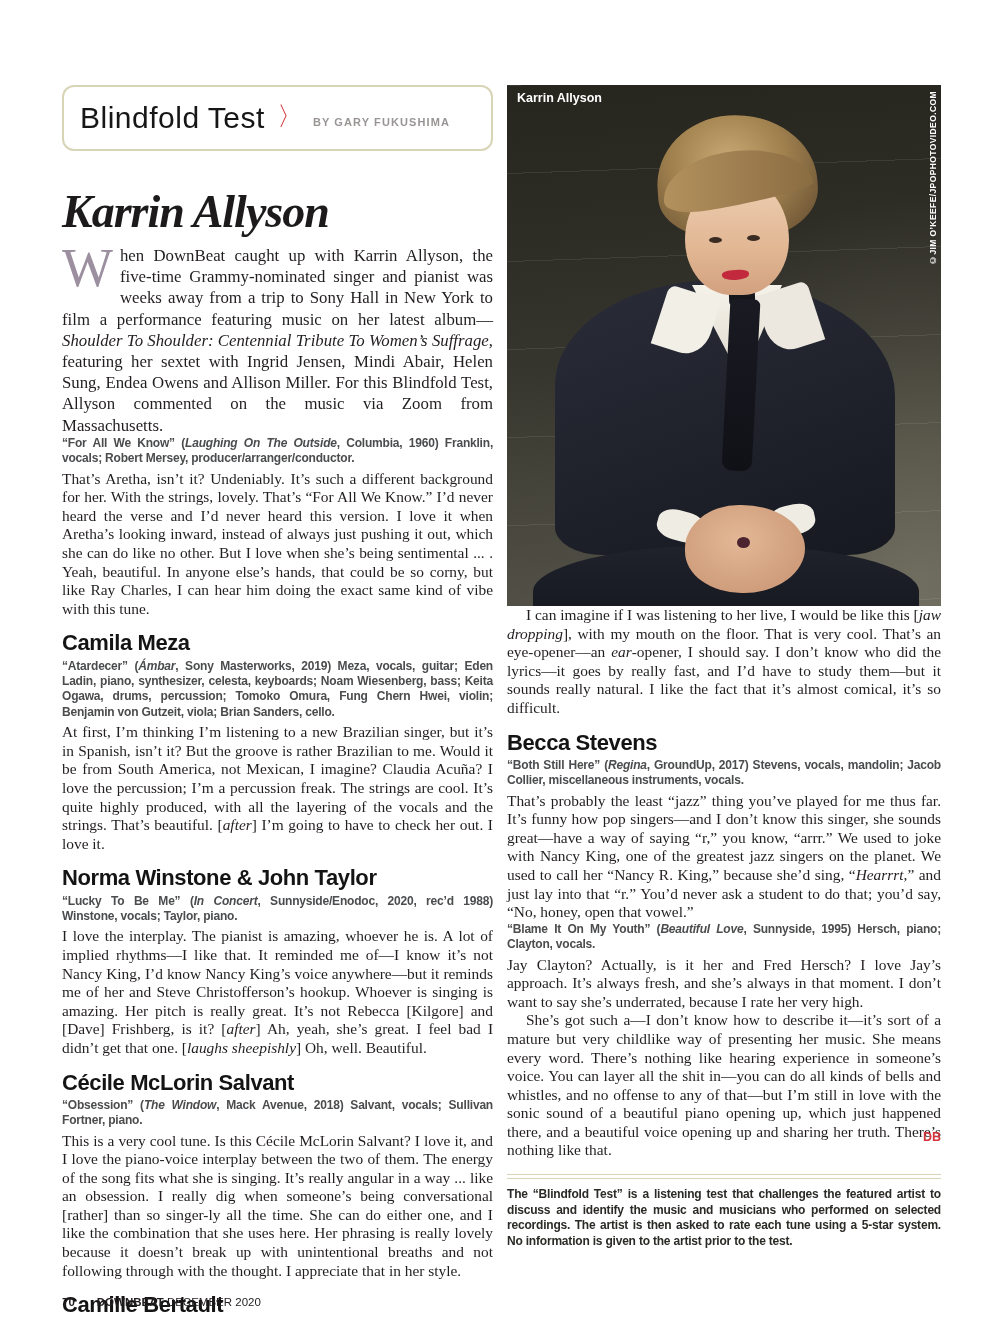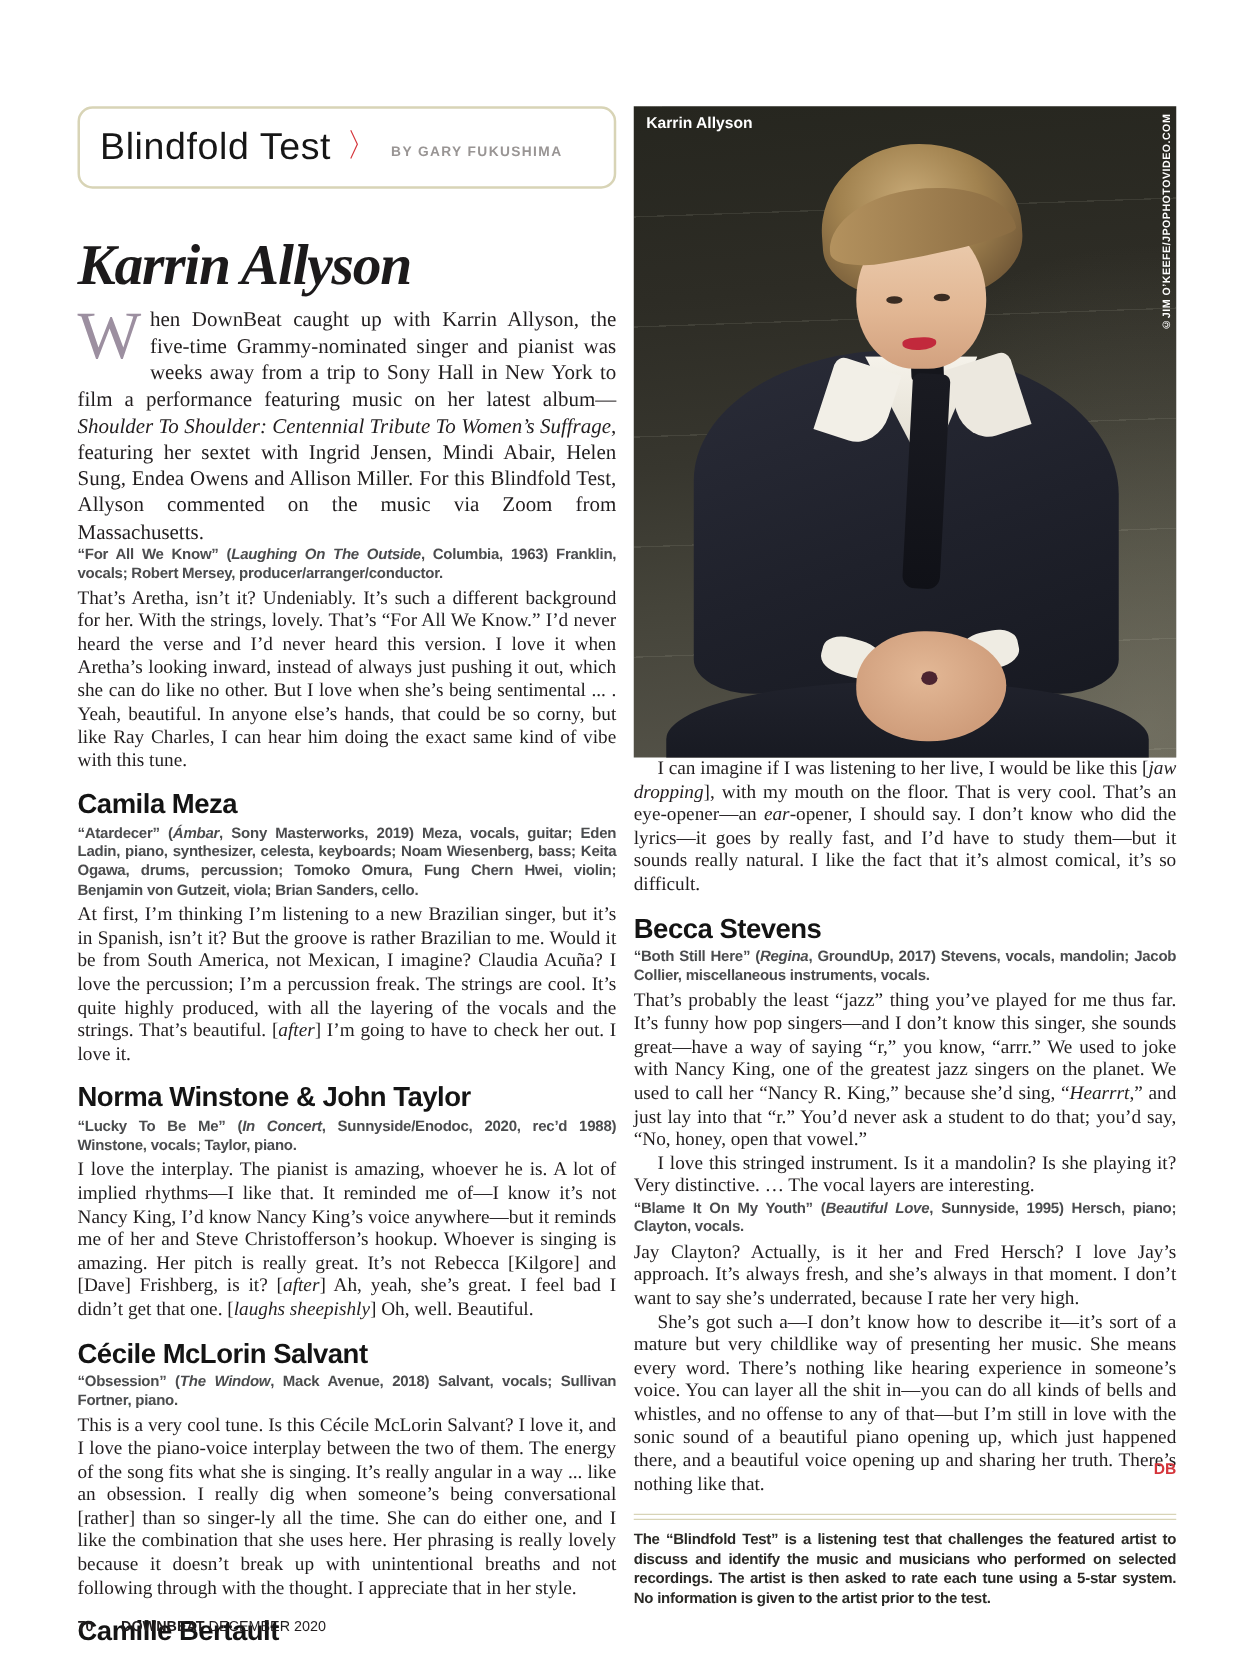--- a/index.html
+++ b/index.html
@@ -112,21 +112,21 @@
       <span class="mh-title">Blindfold Test</span>
       <span class="mh-chevron">〉</span>
       <span class="mh-byline">BY GARY FUKUSHIMA</span>
     </div>
 
     <h1 class="title">Karrin Allyson</h1>
 
     <p class="intro"><span class="dropcap">W</span><span><span>hen DownBeat caught up with Karrin Allyson, the five-time Grammy-nominated singer and pianist was weeks away from a trip to Sony Hall in New York to film a performance featuring music on her latest album—</span><span class="it">Shoulder To Shoulder: Centennial Tribute To Women’s Suffrage</span><span>, featuring her sextet with Ingrid Jensen, Mindi Abair, Helen Sung, Endea Owens and Allison Miller. For this Blindfold Test, Allyson commented on the music via Zoom from Massachusetts.</span></span></p>
 
     <section class="sec">
-      <p class="credit"><span>“For All We Know” (</span><span class="it">Laughing On The Outside</span><span>, Columbia, 1963) Franklin, vocals; Robert Mersey, producer/arranger/conductor.</span></p>
+      <p class="credit"><span>“For All We Know” (</span><span class="it">Laughing On The Outside</span><span>, Columbia, 1960) Franklin, vocals; Robert Mersey, producer/arranger/conductor.</span></p>
       <p class="bodyp"><span>That’s Aretha, isn’t it? Undeniably. It’s such a different background for her. With the strings, lovely. That’s “For All We Know.” I’d never heard the verse and I’d never heard this version. I love it when Aretha’s looking inward, instead of always just pushing it out, which she can do like no other. But I love when she’s being sentimental ... . Yeah, beautiful. In anyone else’s hands, that could be so corny, but like Ray Charles, I can hear him doing the exact same kind of vibe with this tune.</span></p>
     </section>
 
     <section class="sec">
       <h2>Camila Meza</h2>
       <p class="credit"><span>“Atardecer” (</span><span class="it">Ámbar</span><span>, Sony Masterworks, 2019) Meza, vocals, guitar; Eden Ladin, piano, synthesizer, celesta, keyboards; Noam Wiesenberg, bass; Keita Ogawa, drums, percussion; Tomoko Omura, Fung Chern Hwei, violin; Benjamin von Gutzeit, viola; Brian Sanders, cello.</span></p>
       <p class="bodyp"><span>At first, I’m thinking I’m listening to a new Brazilian singer, but it’s in Spanish, isn’t it? But the groove is rather Brazilian to me. Would it be from South America, not Mexican, I imagine? Claudia Acuña? I love the percussion; I’m a percussion freak. The strings are cool. It’s quite highly produced, with all the layering of the vocals and the strings. That’s beautiful. [</span><span class="it">after</span><span>] I’m going to have to check her out. I love it.</span></p>
     </section>
 
     <section class="sec">
@@ -171,21 +171,20 @@
       <span class="photo-caption">Karrin Allyson</span>
       <span class="photo-credit">©JIM O’KEEFE/JPOPHOTOVIDEO.COM</span>
     </div>
 
     <p class="bodyp ind"><span>I can imagine if I was listening to her live, I would be like this [</span><span class="it">jaw dropping</span><span>], with my mouth on the floor. That is very cool. That’s an eye-opener—an </span><span class="it">ear</span><span>-opener, I should say. I don’t know who did the lyrics—it goes by really fast, and I’d have to study them—but it sounds really natural. I like the fact that it’s almost comical, it’s so difficult.</span></p>
 
     <section class="sec">
       <h2>Becca Stevens</h2>
       <p class="credit"><span>“Both Still Here” (</span><span class="it">Regina</span><span>, GroundUp, 2017) Stevens, vocals, mandolin; Jacob Collier, miscellaneous instruments, vocals.</span></p>
       <p class="bodyp"><span>That’s probably the least “jazz” thing you’ve played for me thus far. It’s funny how pop singers—and I don’t know this singer, she sounds great—have a way of saying “r,” you know, “arrr.” We used to joke with Nancy King, one of the greatest jazz singers on the planet. We used to call her “Nancy R. King,” because she’d sing, “</span><span class="it">Hearrrt</span><span>,” and just lay into that “r.” You’d never ask a student to do that; you’d say, “No, honey, open that vowel.”</span></p>
-      <p class="bodyp ind"><span>I love this stringed instrument. Is it a mandolin? Is she playing it? Very distinctive. … The vocal layers are interesting.</span></p>
     </section>
 
     <section class="sec">
       <p class="credit"><span>“Blame It On My Youth” (</span><span class="it">Beautiful Love</span><span>, Sunnyside, 1995) Hersch, piano; Clayton, vocals.</span></p>
       <p class="bodyp"><span>Jay Clayton? Actually, is it her and Fred Hersch? I love Jay’s approach. It’s always fresh, and she’s always in that moment. I don’t want to say she’s underrated, because I rate her very high.</span></p>
       <p class="bodyp ind p-rel"><span><span>She’s got such a—I don’t know how to describe it—it’s sort of a mature but very childlike way of presenting her music. She means every word. There’s nothing like hearing experience in someone’s voice. You can layer all the shit in—you can do all kinds of bells and whistles, and no offense to any of that—but I’m still in love with the sonic sound of a beautiful piano opening up, which just happened there, and a beautiful voice opening up and sharing her truth. There’s nothing like that.</span></span><span class="db">DB</span></p>
     </section>
 
     <div class="footnote">
       <div class="rule"></div>

